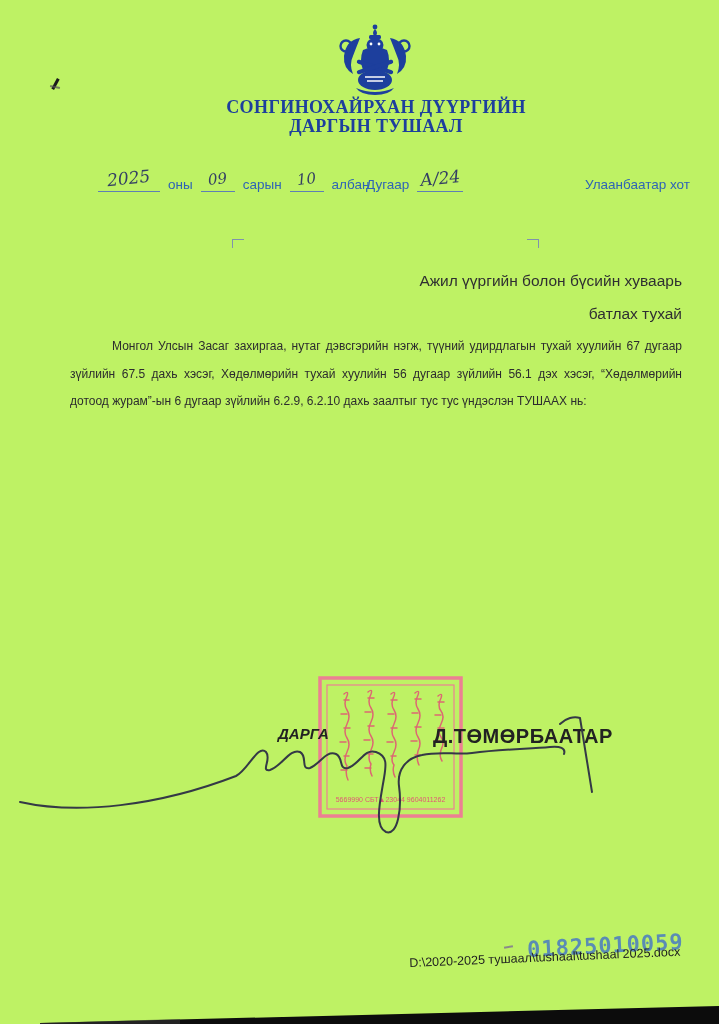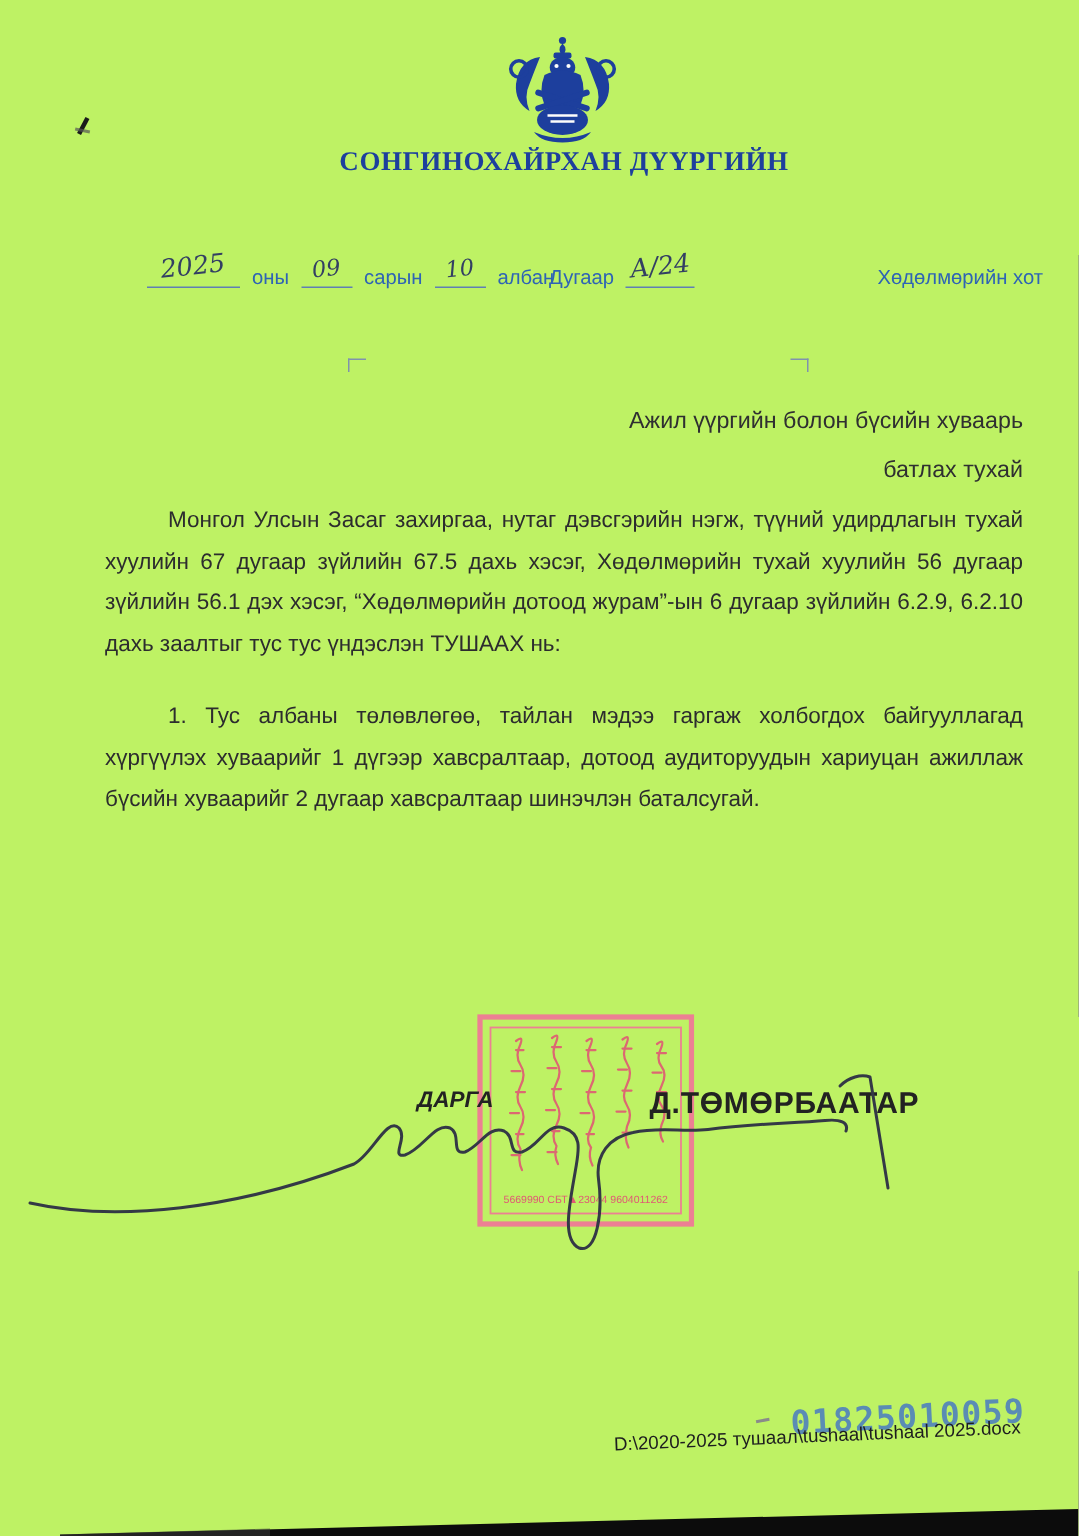--- a/index.html
+++ b/index.html
@@ -46,21 +46,21 @@
   .bracket.r{left:527px;top:239px;border-right:1.5px solid #8092ad;border-top:1.5px solid #8092ad;}
   .doc-title{
     position:absolute;left:70px;top:264px;width:612px;
     text-align:right;font-size:15.5px;line-height:33px;color:#2f2f31;
   }
   
   .body-text{position:absolute;left:70px;top:333px;width:612px;}
   .body-text p{
     margin:0 0 21px;
     text-indent:42px;text-align:justify;
-    font-size:15px;line-height:27.5px;color:#2c2c2e;
+    font-size:12px;line-height:27.5px;color:#2c2c2e;
   }
   
   .stamp{position:absolute;left:318px;top:676px;width:145px;height:142px;}
   .sig-role{position:absolute;left:278px;top:725px;font-weight:bold;font-size:15px;color:#222;font-style:italic;}
   .sig-name{position:absolute;left:433px;top:725px;font-weight:bold;font-size:20px;letter-spacing:.5px;color:#222;}
   .sig-ink{position:absolute;left:8px;top:702px;width:640px;height:140px;}
   
   .registry{
     position:absolute;left:527px;top:933px;
     font-family:"DejaVu Sans Mono", monospace;
@@ -110,49 +110,49 @@
       <path d="M26 66 q19 8 38 0 q-5 7 -19 7 q-14 0 -19 -7z"></path>
 
       <circle cx="41" cy="22" r="1.4" fill="#fdfdfb"></circle>
       <circle cx="49" cy="22" r="1.4" fill="#fdfdfb"></circle>
       <path d="M35 55 h20 M37 59 h16" stroke="#fdfdfb" stroke-width="1.6" fill="none"></path>
     </g>
   </svg>
 
   <div class="org">
     <div>СОНГИНОХАЙРХАН ДҮҮРГИЙН</div>
+    <div>ДАРГЫН ТУШААЛ</div>
   </div>
 
   <div class="dateline">
     <div class="dl-left">
       <span class="blank w-year"><span class="hand">2025</span></span>
       <span>оны</span>
       <span class="blank w-sm"><span class="hand small">09</span></span>
       <span>сарын</span>
       <span class="blank w-sm"><span class="hand small">10</span></span>
       <span>албан</span>
     </div>
     <div class="dl-num">
       <span>Дугаар</span>
       <span class="blank w-no"><span class="hand">А/24</span></span>
     </div>
-    <div class="dl-city">Хөдөлмөрийн хот</div>
+    <div class="dl-city">Улаанбаатар хот</div>
   </div>
 
   <div class="bracket l"></div>
   <div class="bracket r"></div>
 
   <div class="doc-title">
     <div>Ажил үүргийн болон бүсийн хуваарь</div>
     <div>батлах тухай</div>
   </div>
 
   <div class="body-text">
     <p>Монгол Улсын Засаг захиргаа, нутаг дэвсгэрийн нэгж, түүний удирдлагын тухай хуулийн 67 дугаар зүйлийн 67.5 дахь хэсэг, Хөдөлмөрийн тухай хуулийн 56 дугаар зүйлийн 56.1 дэх хэсэг, “Хөдөлмөрийн дотоод журам”-ын 6 дугаар зүйлийн 6.2.9, 6.2.10 дахь заалтыг тус тус үндэслэн ТУШААХ нь:</p>
-    <p>1. Тус албаны төлөвлөгөө, тайлан мэдээ гаргаж холбогдох байгууллагад хүргүүлэх хуваарийг 1 дүгээр хавсралтаар, дотоод аудиторуудын хариуцан ажиллаж бүсийн хуваарийг 2 дугаар хавсралтаар шинэчлэн баталсугай.</p>
   </div>
 
   <svg class="stamp" viewBox="0 0 145 142" aria-hidden="true">
     <rect x="2" y="2" width="141" height="138" fill="none" stroke="var(--stamp-pink,#ec8093)" stroke-width="3.5"></rect>
     <rect x="9" y="9" width="127" height="124" fill="none" stroke="var(--stamp-pink,#ec8093)" stroke-width="1.2"></rect>
     <g fill="none" stroke="var(--stamp-red,#e05a74)" stroke-width="1.5" stroke-linecap="round" opacity="0.9">
       <path d="M26 18 q5 -4 3 2 q-4 8 0 14 t0 14 t0 14 t0 14 t0 14 q-2 8 1 14"></path>
       <path d="M26 24 h5 M23 38 h6 M26 52 h6 M22 66 h6 M26 80 h5 M23 94 h6"></path>
       <path d="M50 16 q5 -4 3 2 q-4 8 0 14 t0 14 t0 14 t0 14 t0 14 q-2 6 1 12"></path>
       <path d="M50 22 h6 M47 36 h6 M50 50 h6 M46 64 h6 M50 78 h5 M47 92 h6"></path>

